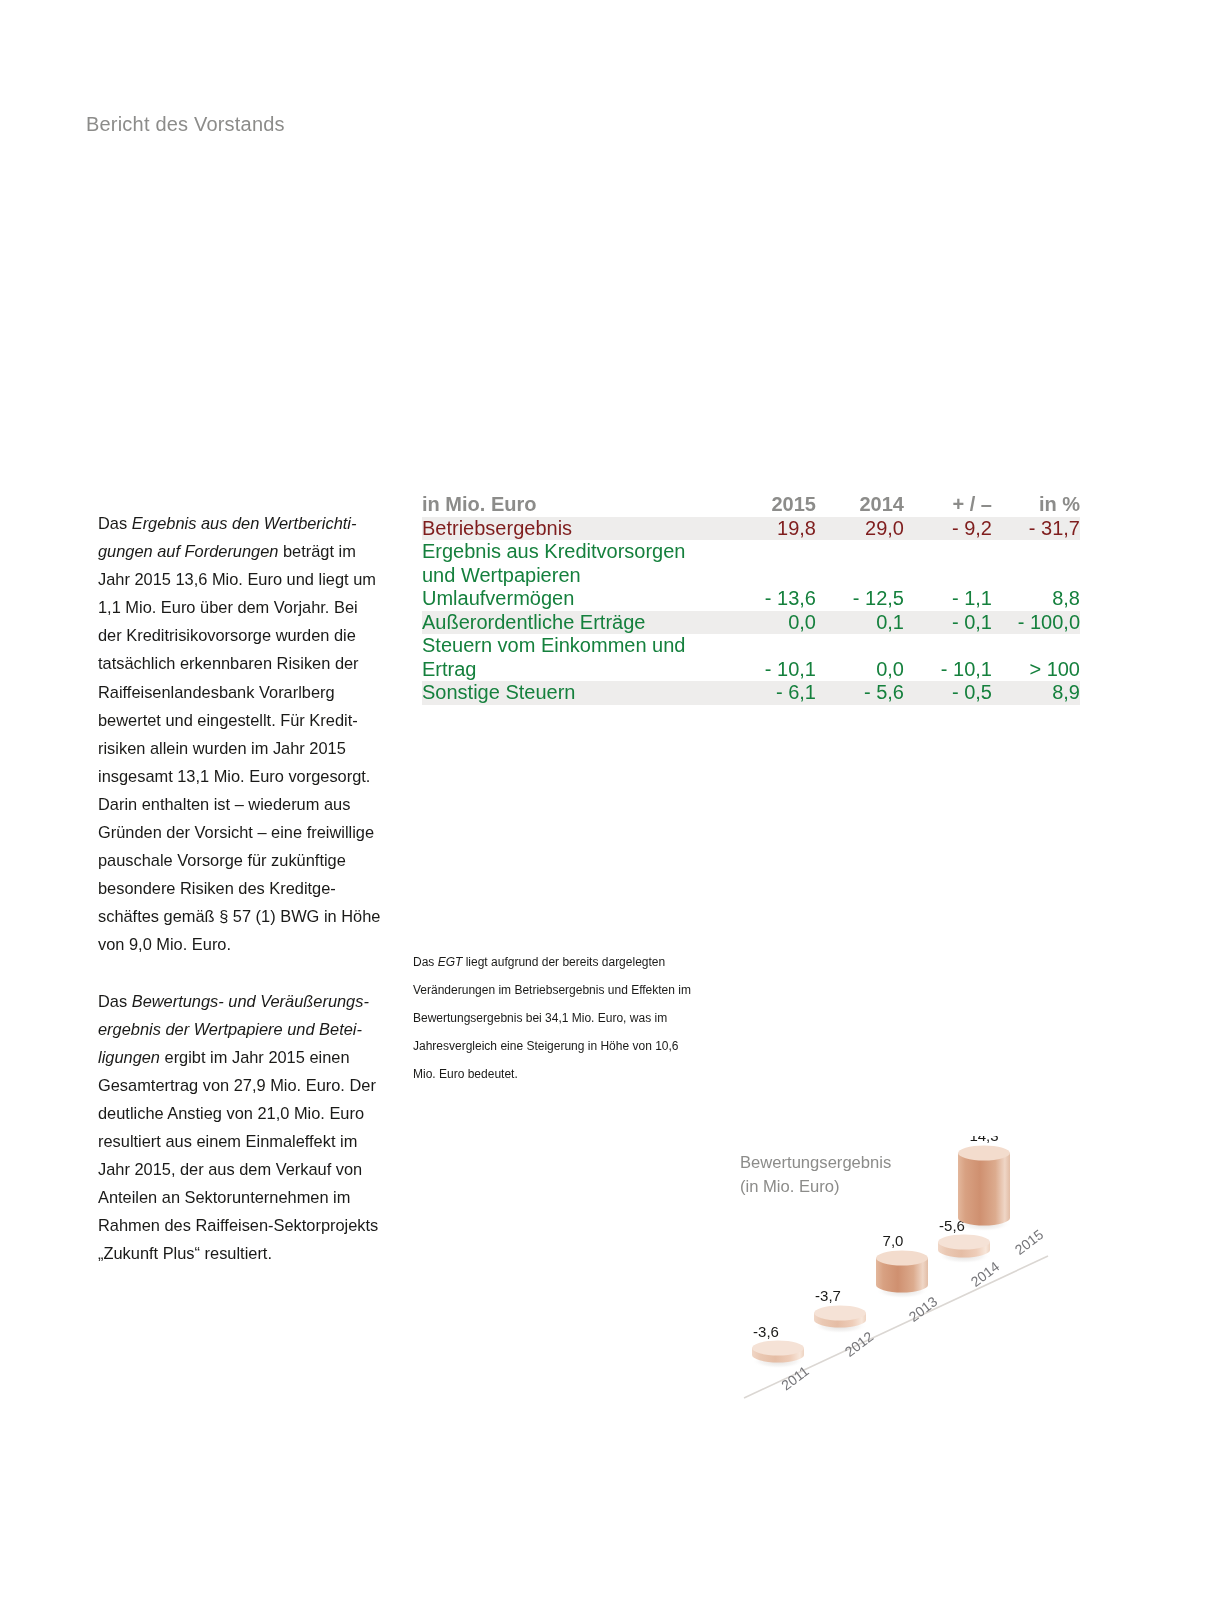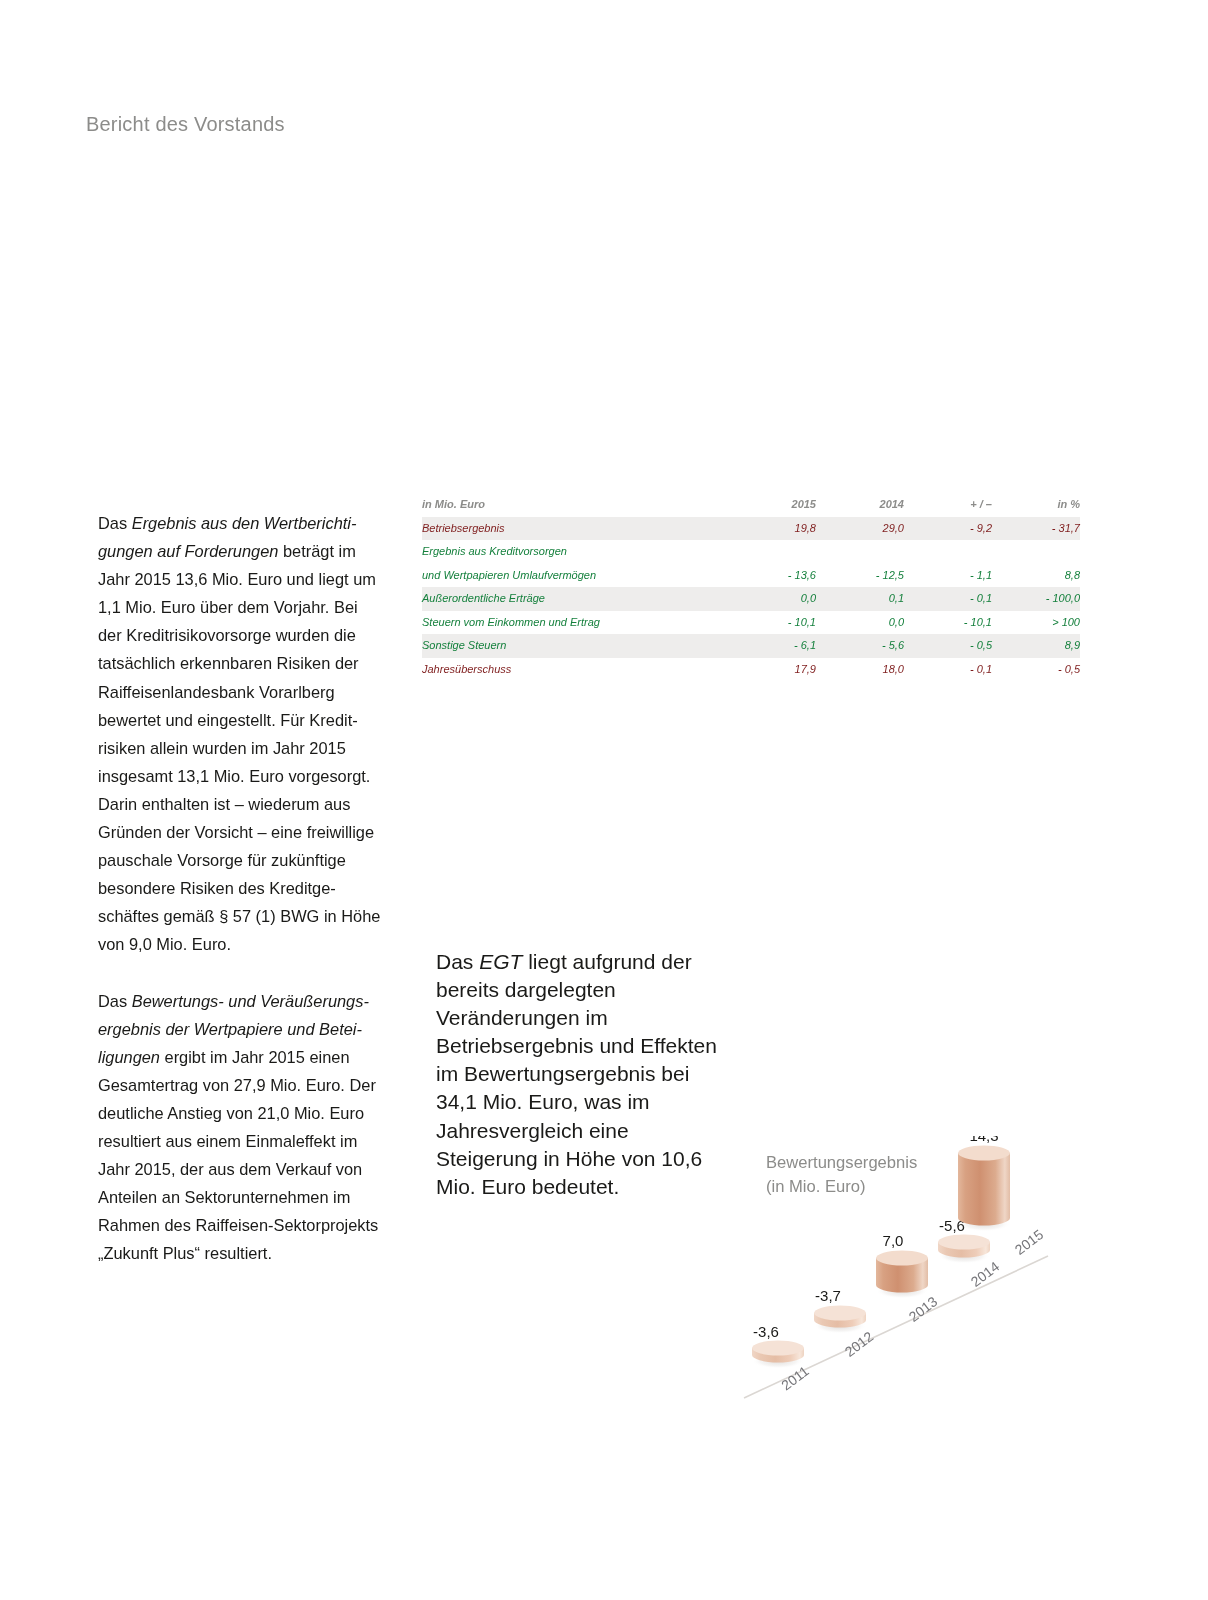--- a/index.html
+++ b/index.html
@@ -40,43 +40,42 @@
     line-height: 28.1px;
     color: #1a1a18;
   }
   .col-left p { margin: 12px; }
   .col-left p + p { margin-top: 28.1px; }
   .col-left em { font-style: italic; }
 
   
   .col-mid {
     position: absolute;
-    left: 436px;
+    left: 413px;
     top: 948px;
     width: 290px;
-    font-size: 21px;
+    font-size: 12px;
     line-height: 28.1px;
     color: #1a1a18;
   }
   .col-mid p { margin: 0; }
   .col-mid em { font-style: italic; }
 
   
   .table-wrap {
     position: absolute;
     left: 422px;
     top: 493px;
     width: 658px;
   }
   table.fin {
     width: 100%;
     border-collapse: collapse;
-    font-size: 11px;
+    font-size: 20px;
     table-layout: fixed;
-    font-style: italic;
   }
   table.fin col.c-label { width: 306px; }
   table.fin col.c-num   { width: 88px; }
   table.fin th, table.fin td {
     padding: 0;
     vertical-align: bottom;
   }
   table.fin tr { }
   .cell-label {
     padding: 9px 8px 9px 9px;
@@ -101,21 +100,21 @@
   
   .chart {
     position: absolute;
     left: 736px;
     top: 1136px;
     width: 320px;
     height: 280px;
   }
   .chart-title {
     position: absolute;
-    left: 30px;
+    left: 4px;
     top: 15px;
     font-size: 16.6px;
     line-height: 24px;
     color: #8c8c8a;
     white-space: pre-line;
   }
   .chart-svg {
     position: absolute;
     left: 0;
     top: 0;
@@ -190,27 +189,20 @@
             <td class="cell-num">0,0</td>
             <td class="cell-num">- 10,1</td>
             <td class="cell-num">&gt; 100</td>
           </tr>
           <tr class="shade normal">
             <td class="cell-label">Sonstige Steuern</td>
             <td class="cell-num">- 6,1</td>
             <td class="cell-num">- 5,6</td>
             <td class="cell-num">- 0,5</td>
             <td class="cell-num">8,9</td>
-          </tr>
-          <tr class="muted">
-            <td class="cell-label">Jahresüberschuss</td>
-            <td class="cell-num">17,9</td>
-            <td class="cell-num">18,0</td>
-            <td class="cell-num">- 0,1</td>
-            <td class="cell-num">- 0,5</td>
           </tr>
         </tbody>
     </table>
   </div>
 
   <div class="col-mid" id="mid-col">
       <p><span>Das </span><em>EGT</em><span> liegt aufgrund der bereits dargelegten Veränderungen im Betriebsergebnis und Effekten im Bewertungsergebnis bei 34,1 Mio. Euro, was im Jahresvergleich eine Steigerung in Höhe von 10,6 Mio. Euro bedeutet.</span></p>
     </div>
 
   <div class="chart">

